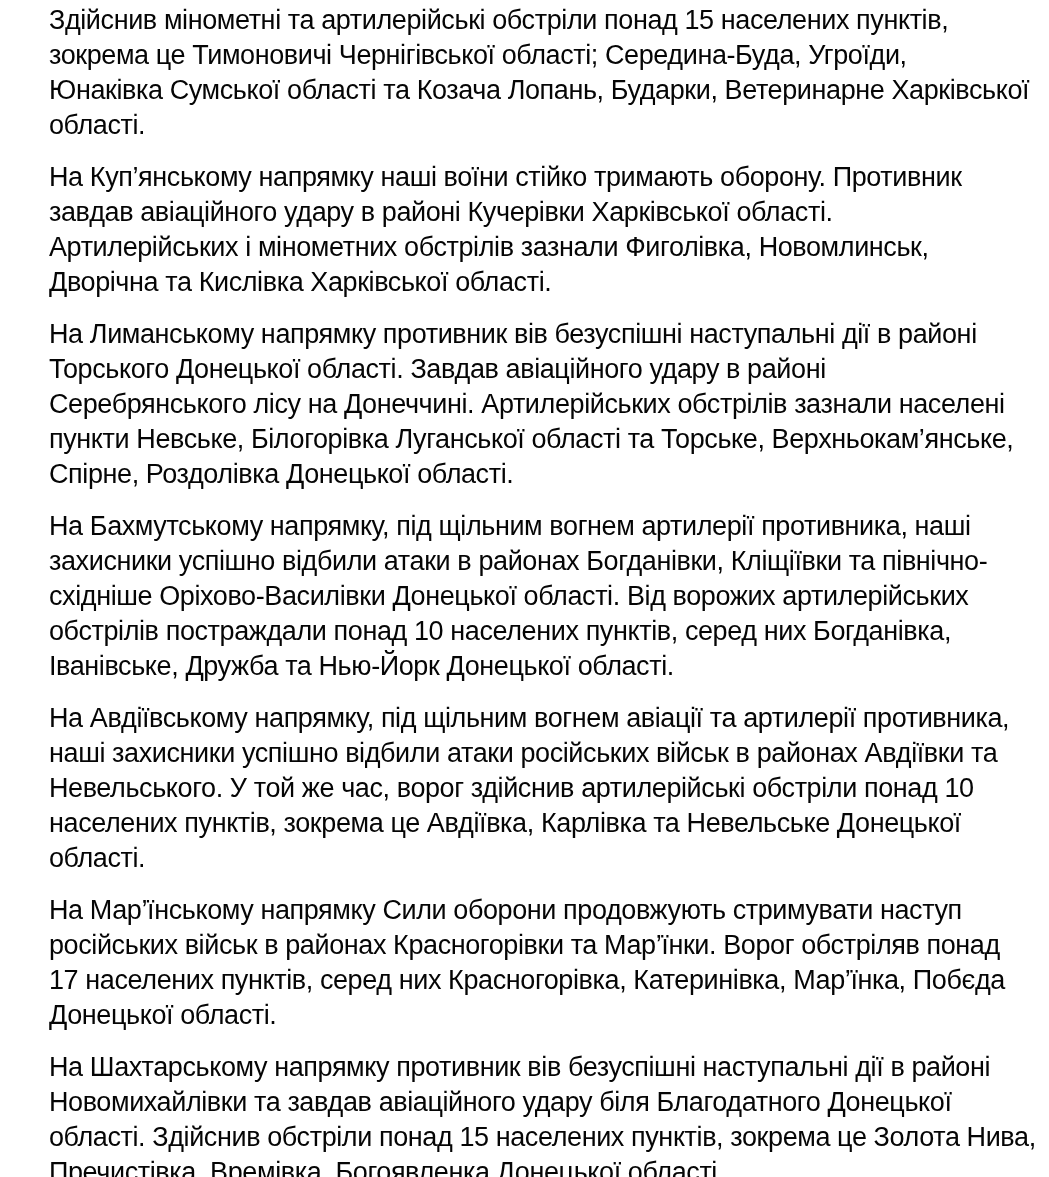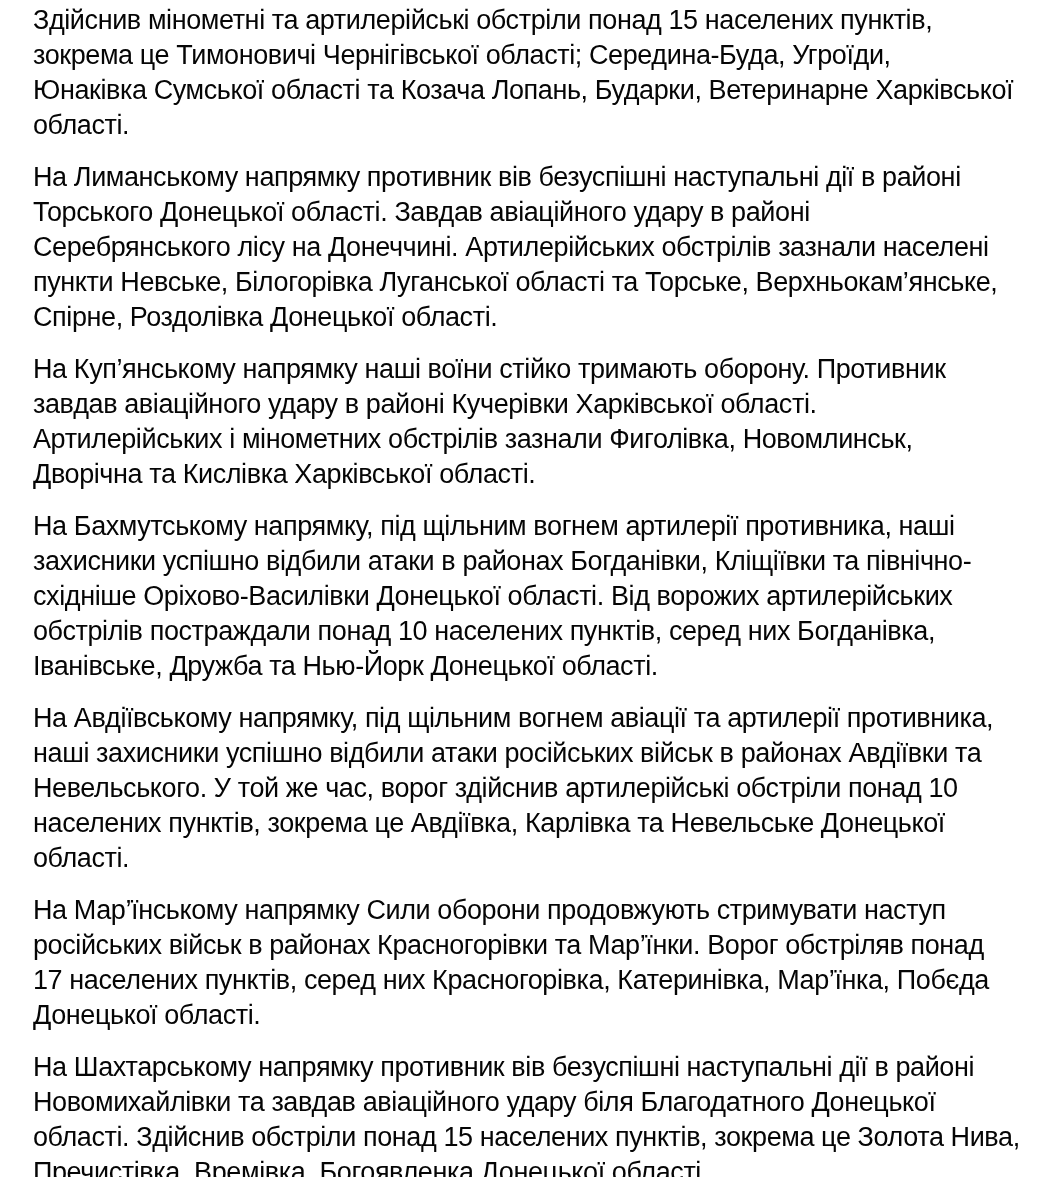--- a/index.html
+++ b/index.html
@@ -17,41 +17,41 @@
     box-sizing: border-box;
     width: 1049px;
     padding: 3px 10px 0 33px;
     color: #050505;
     font-size: 27px;
     letter-spacing: -0.4px;
     line-height: 35px;
     font-weight: 400;
   }
   .report p {
-    margin: 0 0 17px 0;
+    margin: 0 0 17px 16px;
     white-space: pre-line; 
   }
 </style>
 </head>
 <body style="background: rgb(255, 255, 255);">
 
 <main class="report" style="color: rgb(5, 5, 5);">
   <p>Здійснив мінометні та артилерійські обстріли понад 15 населених пунктів,
 зокрема це Тимоновичі Чернігівської області; Середина-Буда, Угроїди,
 Юнаківка Сумської області та Козача Лопань, Бударки, Ветеринарне Харківської
 області.</p>
+  <p>На Куп’янському напрямку наші воїни стійко тримають оборону. Противник
+завдав авіаційного удару в районі Кучерівки Харківської області.
+Артилерійських і мінометних обстрілів зазнали Фиголівка, Новомлинськ,
+Дворічна та Кислівка Харківської області.</p>
   <p>На Лиманському напрямку противник вів безуспішні наступальні дії в районі
 Торського Донецької області. Завдав авіаційного удару в районі
 Серебрянського лісу на Донеччині. Артилерійських обстрілів зазнали населені
 пункти Невське, Білогорівка Луганської області та Торське, Верхньокам’янське,
 Спірне, Роздолівка Донецької області.</p>
-  <p>На Куп’янському напрямку наші воїни стійко тримають оборону. Противник
-завдав авіаційного удару в районі Кучерівки Харківської області.
-Артилерійських і мінометних обстрілів зазнали Фиголівка, Новомлинськ,
-Дворічна та Кислівка Харківської області.</p>
   <p>На Бахмутському напрямку, під щільним вогнем артилерії противника, наші
 захисники успішно відбили атаки в районах Богданівки, Кліщіївки та північно-
 східніше Оріхово-Василівки Донецької області. Від ворожих артилерійських
 обстрілів постраждали понад 10 населених пунктів, серед них Богданівка,
 Іванівське, Дружба та Нью-Йорк Донецької області.</p>
   <p>На Авдіївському напрямку, під щільним вогнем авіації та артилерії противника,
 наші захисники успішно відбили атаки російських військ в районах Авдіївки та
 Невельського. У той же час, ворог здійснив артилерійські обстріли понад 10
 населених пунктів, зокрема це Авдіївка, Карлівка та Невельське Донецької
 області.</p>

